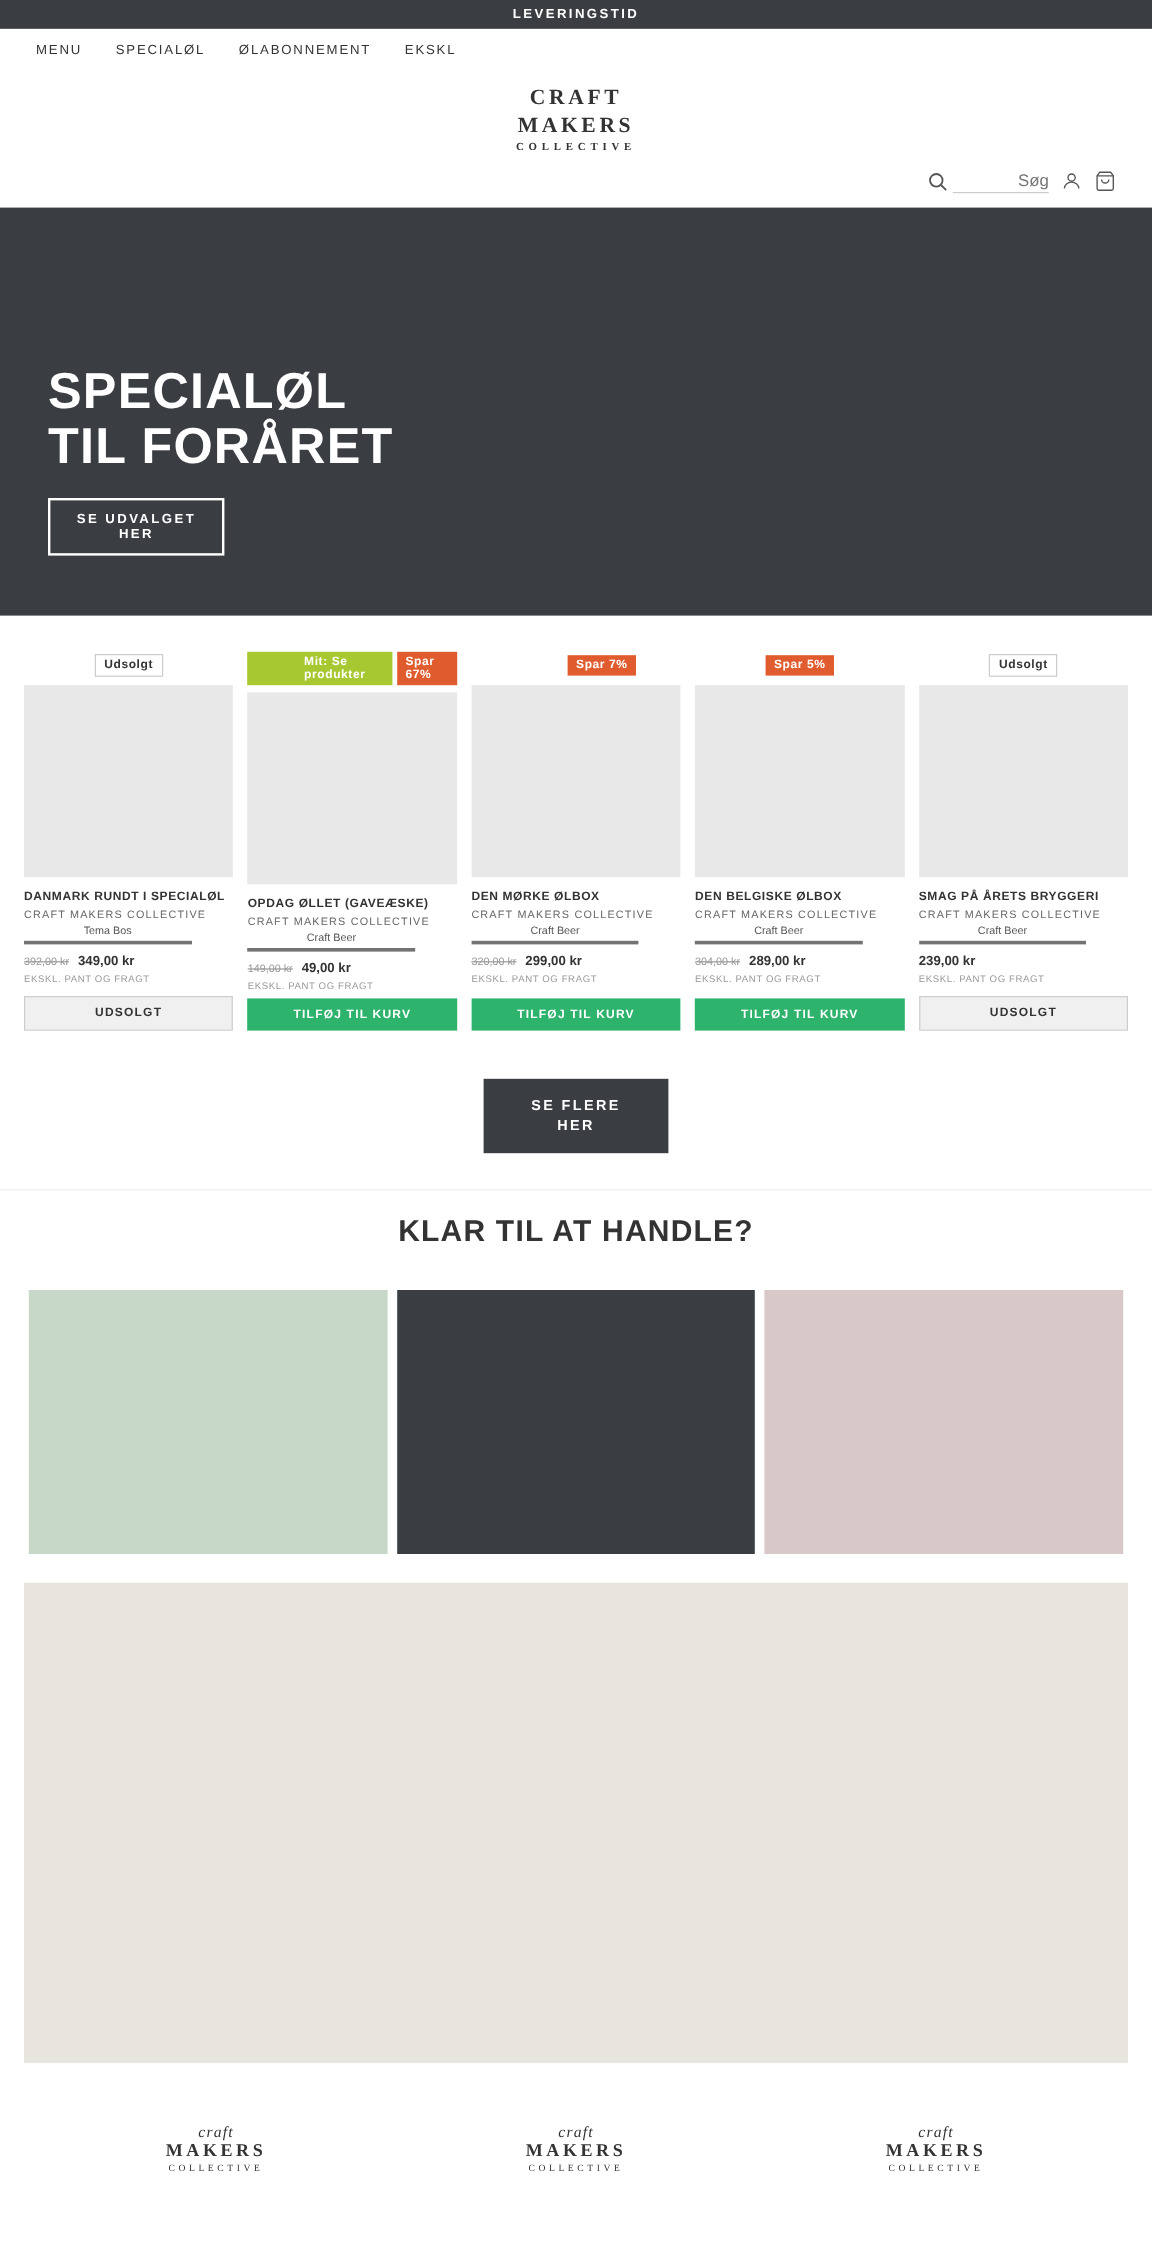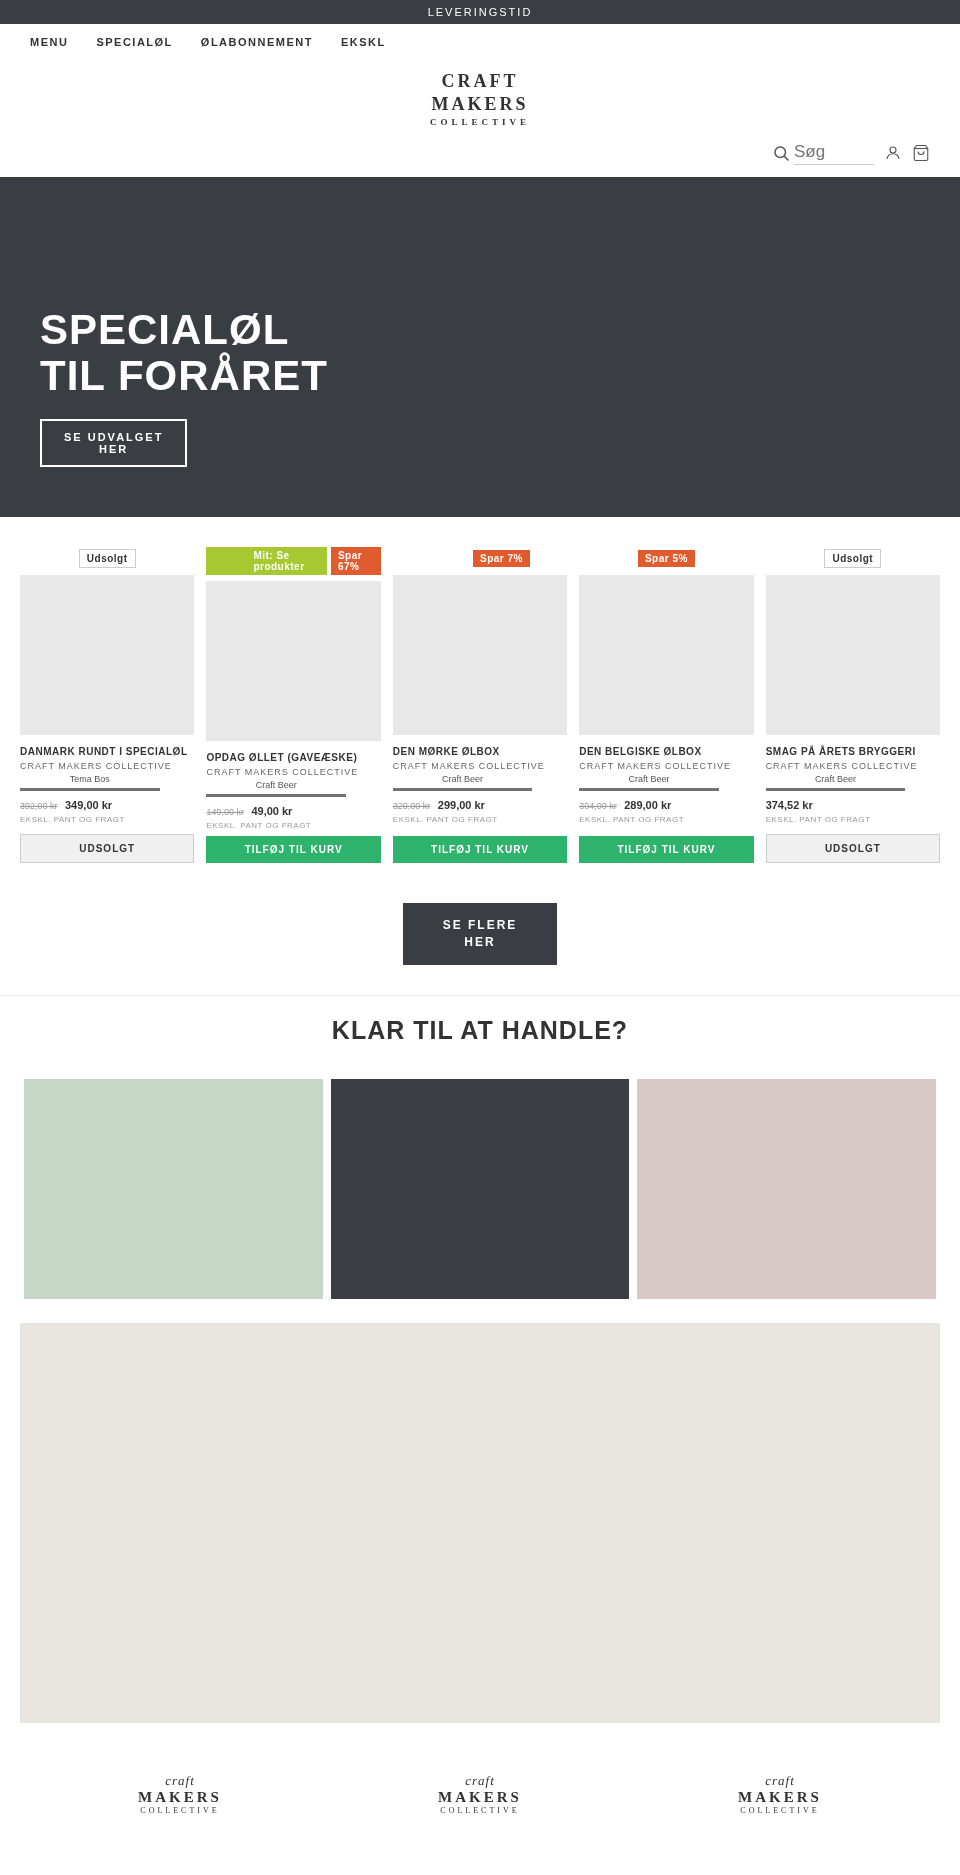--- a/index.html
+++ b/index.html
@@ -7,36 +7,36 @@
 
     
     .top-banner {
       background: #3a3d42;
       color: #fff;
       text-align: center;
       padding: 6px 0;
       font-size: 11px;
       letter-spacing: 1px;
     }
-    .top-banner .banner-title { font-weight: normal; font-size: 11px; letter-spacing: 2px; }
+    .top-banner .banner-title { font-weight: bold; font-size: 11px; letter-spacing: 2px; }
     .top-banner .banner-sub { font-size: 11px; }
 
     
     .nav {
       display: flex;
       align-items: center;
       padding: 12px 30px;
       border-bottom: none;
     }
     .nav-links {
       display: flex;
       gap: 28px;
       font-size: 11px;
       letter-spacing: 1.5px;
-      font-weight: 700;
+      font-weight: 400;
     }
     .nav-links a {
       text-decoration: none;
       color: #333;
       font-size: 11px;
       letter-spacing: 1.5px;
     }
 
     
     .logo-area {
@@ -67,23 +67,24 @@
     }
     .search-box {
       display: flex;
       align-items: center;
       gap: 4px;
     }
     .search-input {
       border: none;
       border-bottom: 1px solid #ccc;
       outline: none;
-      font-size: 17px;
+      font-size: 14px;
       width: 80px;
       padding: 2px 0;
+      text-align: right;
     }
 
     
     .hero {
       background: #3a3d42;
       color: #fff;
       min-height: 340px;
       display: flex;
       align-items: flex-end;
       padding: 40px 40px 50px 40px;
@@ -430,21 +431,21 @@
 
     <div class="product-card">
       <div class="product-badge-row">
         <span class="badge badge-udsolgt">Udsolgt</span>
       </div>
       <div class="product-img"></div>
       <div class="product-name">SMAG PÅ ÅRETS BRYGGERI</div>
       <div class="product-brand">CRAFT MAKERS COLLECTIVE</div>
       <div class="product-type">Craft Beer</div>
       <div class="product-prices">
-        <span class="price-new">374,52 kr</span>
+        <span class="price-new">239,00 kr</span>
       </div>
       <div class="product-note">EKSKL. PANT OG FRAGT</div>
       <button class="btn-udsolgt">UDSOLGT</button>
     </div>
 
   </div>
 </div>
 
 <div class="se-flere-row">
   <button class="btn-se-flere">SE FLERE<br>HER</button>

